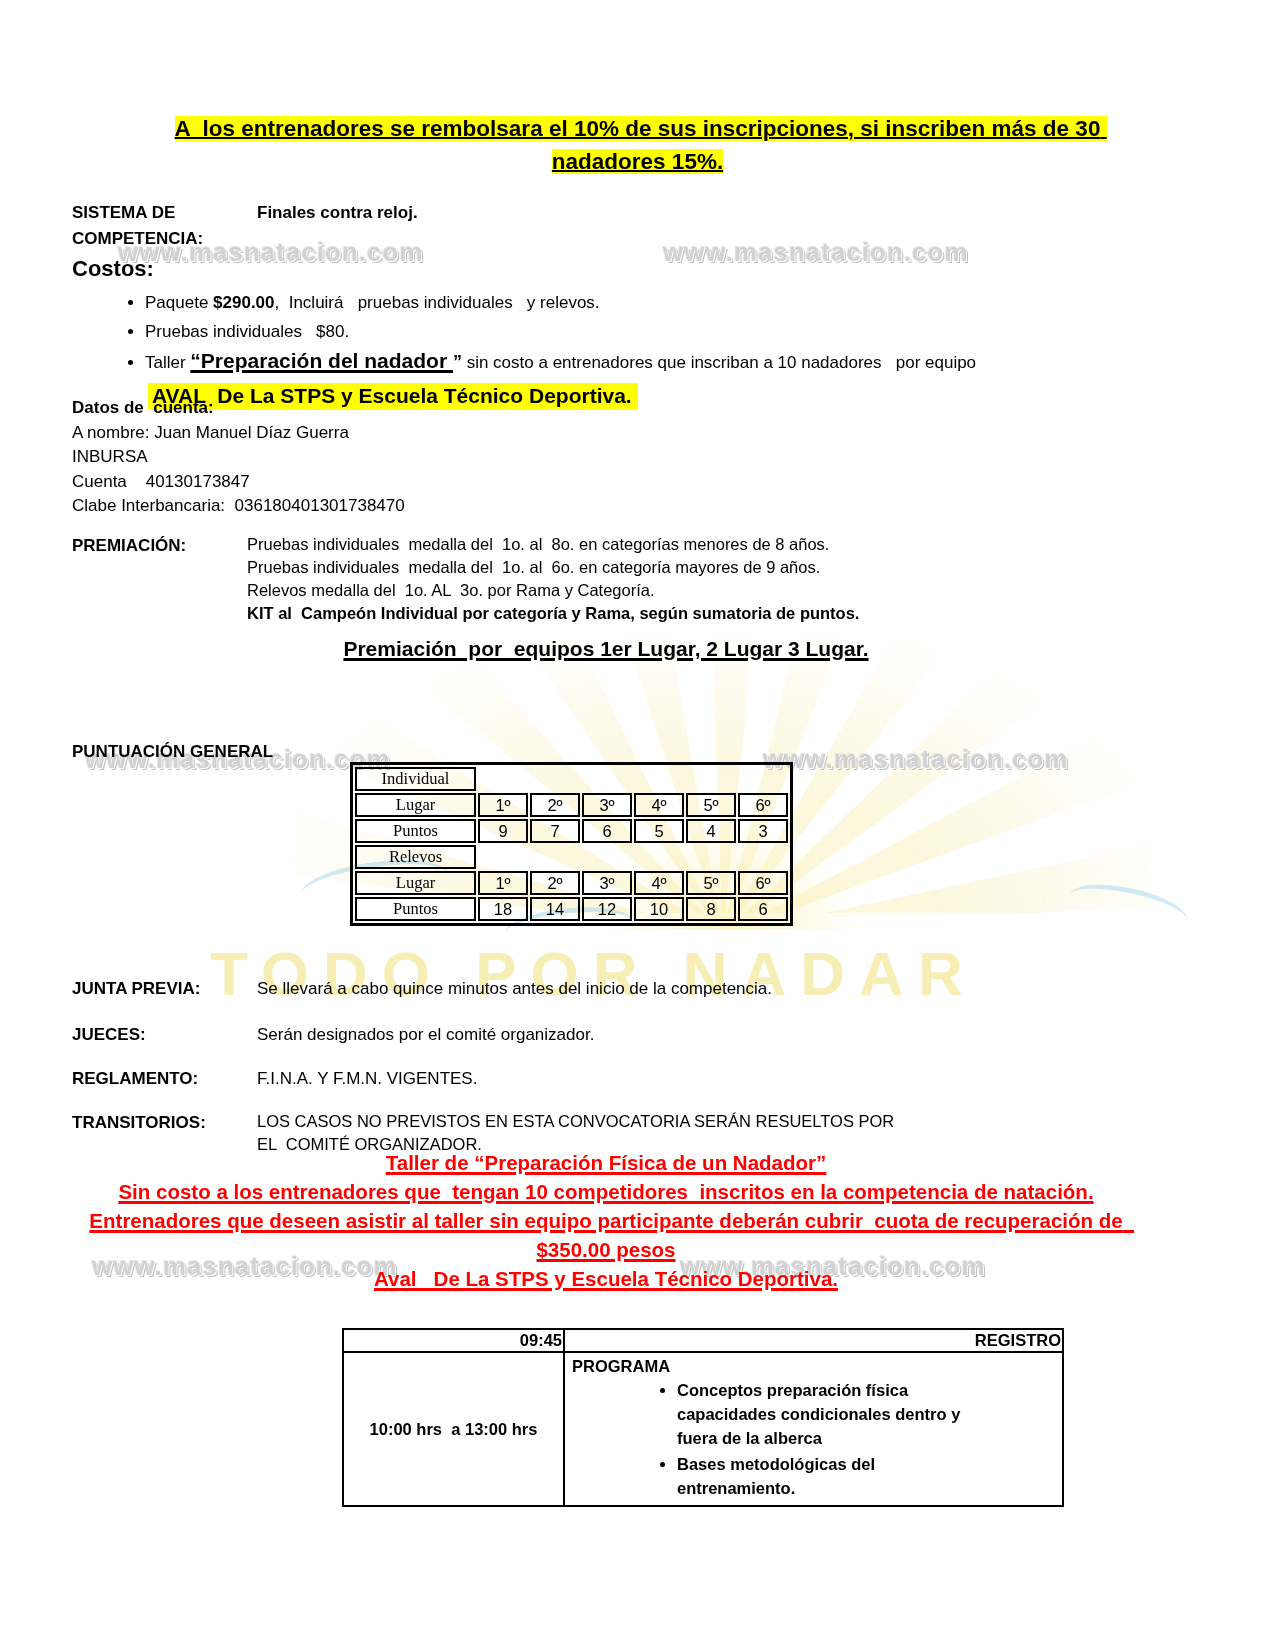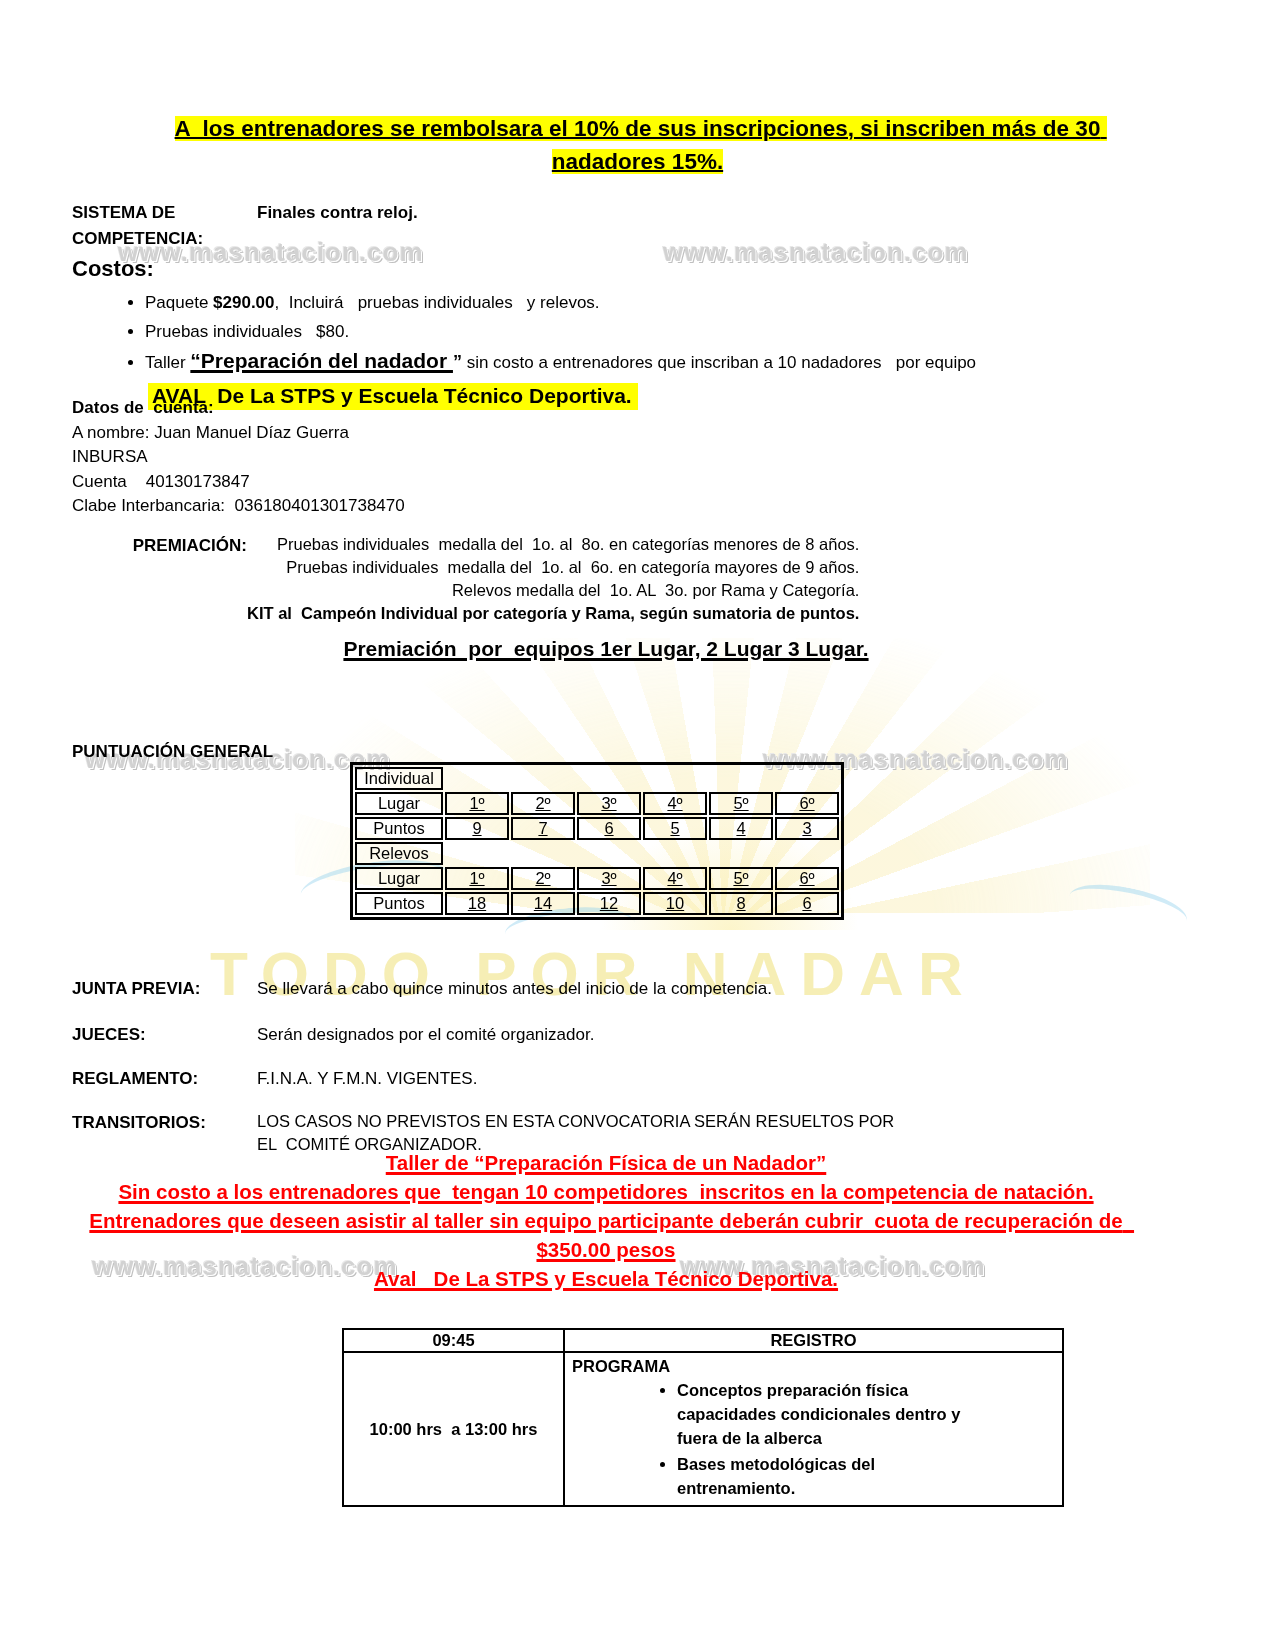--- a/index.html
+++ b/index.html
@@ -83,37 +83,37 @@
 
   
   .pts-wrap { border:3px solid #000; display:inline-block; }
   table.pts { border-collapse:separate; border-spacing:2px; }
   table.pts td {
     height:22px; text-align:center; vertical-align:middle;
     font-size:16.5px; padding:0 2px;
   }
   table.pts td.b  { border:2px solid #000; }
   table.pts td.nb { border:none; }
-  table.pts td.lbl { width:88px; }
-  table.pts td.num { width:64px;text-decoration:underline; }
+  table.pts td.lbl { width:121px;font-family:Liberation Serif, serif; }
+  table.pts td.num { width:50px; }
 
   
   .trans-value { font-size:16.5px; line-height:23px; }
 
   
   .red-block { left:72px; top:1148px; width:1068px; text-align:center; color:#ff0000; }
   .red-block p { margin:0; font-size:20.5px; font-weight:bold; line-height:29px; }
   .red-block .underlined { text-decoration-thickness:2.5px; }
 
   
   table.prog { border-collapse:collapse; table-layout:fixed; }
   table.prog td { border:2.5px solid #000; vertical-align:top; }
   .prog-c1 { width:221px; }
   .prog-c2 { width:499px; }
-  .prog-head td { height:20px; text-align:center; vertical-align:middle; font-size:16.5px; font-weight:bold; }
+  .prog-head td { height:20px; text-align:right; vertical-align:middle; font-size:16.5px; font-weight:bold; }
   .prog-body td { height:154px; }
   .prog-time { text-align:center; vertical-align:middle !important; font-size:16.5px; font-weight:bold; }
   .prog-title { font-size:16.5px; font-weight:bold; padding:3px 0 0 6px; }
   .prog-list { margin:2px 0 0 0; padding-left:111px; }
   .prog-list li { font-size:16.5px; font-weight:bold; line-height:24px; max-width:310px; margin-bottom:2px; }
 </style>
 </head>
 <body>
 
 <div class="page">
@@ -158,21 +158,21 @@
     </div>
 
     <div class="abs" style="left:72px; top:396px;">
       <div class="cuenta-line bold prewrap">Datos de  cuenta:</div>
       <div class="cuenta-line prewrap">A nombre: Juan Manuel Díaz Guerra</div>
       <div class="cuenta-line prewrap">INBURSA</div>
       <div class="cuenta-line prewrap">Cuenta    40130173847</div>
       <div class="cuenta-line prewrap">Clabe Interbancaria:  036180401301738470</div>
     </div>
 
-    <div class="abs lv-row" style="left:72px; top:533px;text-align:right;">
+    <div class="abs lv-row" style="left:72px; top:533px;">
       <div class="lv-label" style="width:175px; flex-basis:175px;">PREMIACIÓN:</div>
       <div class="prem-lines">
         <div class="prewrap">Pruebas individuales  medalla del  1o. al  8o. en categorías menores de 8 años.</div>
         <div class="prewrap">Pruebas individuales  medalla del  1o. al  6o. en categoría mayores de 9 años.</div>
         <div class="prewrap">Relevos medalla del  1o. AL  3o. por Rama y Categoría.</div>
         <div class="bold prewrap">KIT al  Campeón Individual por categoría y Rama, según sumatoria de puntos.</div>
       </div>
     </div>
 
     <div class="abs center-head" style="top:632px;">

